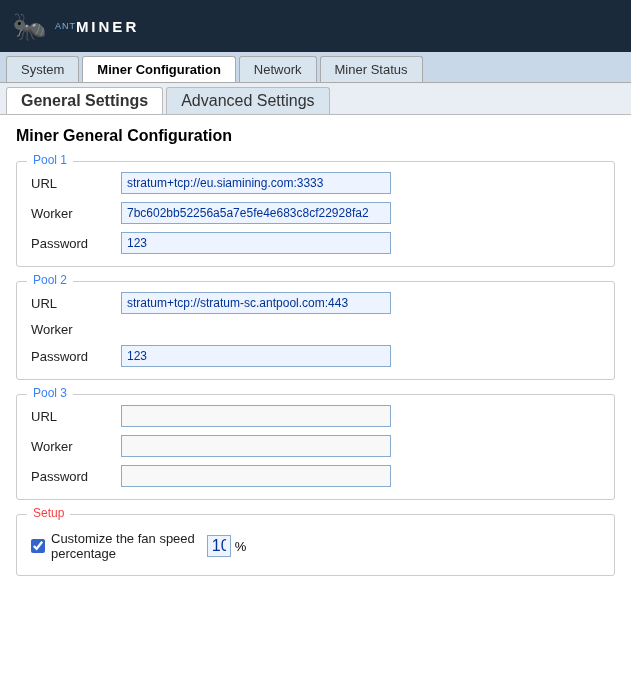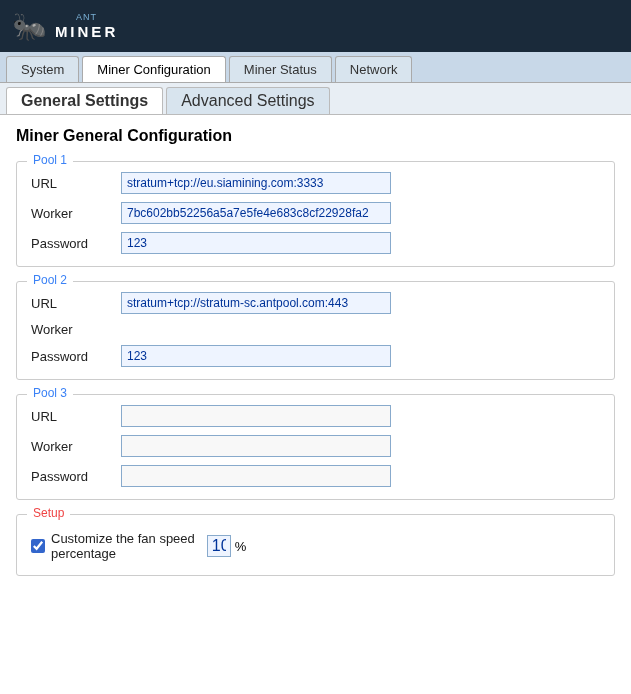--- a/index.html
+++ b/index.html
@@ -30,21 +30,21 @@
       border: 1px solid #aaa;
       border-bottom: none;
       background: #d8e4ee;
       margin-right: 3px;
       border-radius: 3px 3px 0 0;
       font-size: 13px;
       color: #333;
     }
     .main-tab.active {
       background: white;
-      font-weight: normal;
+      font-weight: bold;
       color: #000;
     }
     
     #sub-tabs {
       background: #e8eef4;
       display: flex;
       padding: 4px 6px 0 6px;
       border-bottom: 1px solid #bbb;
     }
     .sub-tab {
@@ -181,21 +181,21 @@
       color: white;
       font-size: 28px;
       margin-right: 8px;
     }
     .logo-wrapper {
       display: flex;
       align-items: center;
     }
     .logo-text-wrap {
       display: flex;
-      flex-direction: column;
+      flex-direction: row;
       align-items: center;
     }
     .ant-label {
       color: #7ab0d4;
       font-size: 9px;
       letter-spacing: 1px;
       margin-bottom: 1px;
     }
     .miner-label {
       color: white;
@@ -213,22 +213,22 @@
     <div class="logo-text-wrap">
       <span class="ant-label">ANT</span>
       <span class="miner-label">MINER</span>
     </div>
   </div>
 </div>
 
 <div id="main-tabs">
   <div class="main-tab">System</div>
   <div class="main-tab active">Miner Configuration</div>
+  <div class="main-tab">Network</div>
   <div class="main-tab">Miner Status</div>
-  <div class="main-tab">Network</div>
 </div>
 
 <div id="sub-tabs">
   <div class="sub-tab active">General Settings</div>
   <div class="sub-tab">Advanced Settings</div>
 </div>
 
 <div id="content">
   <div id="page-title">Miner General Configuration</div>
 

